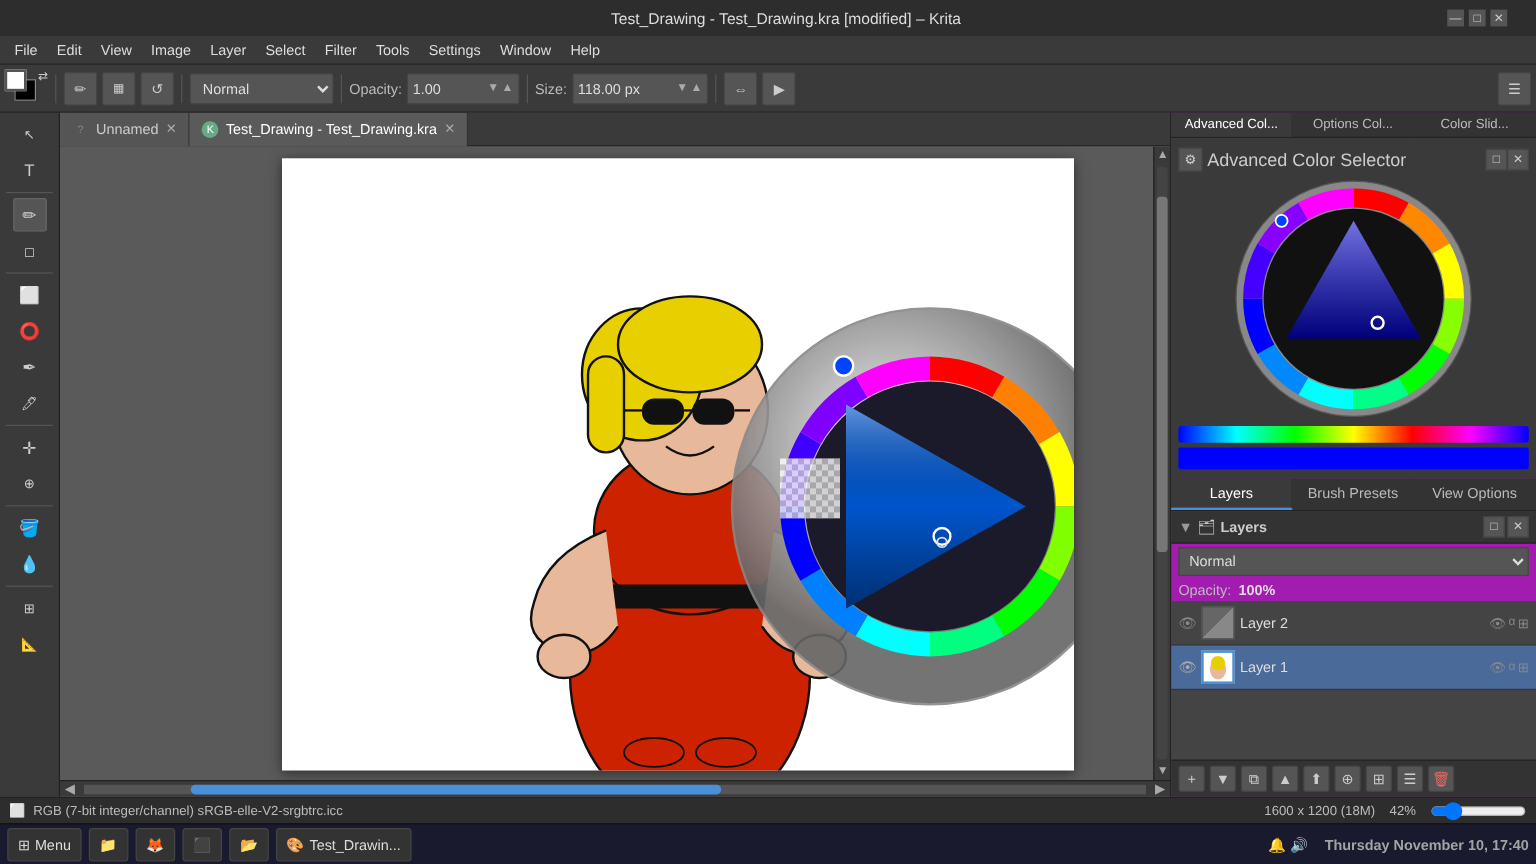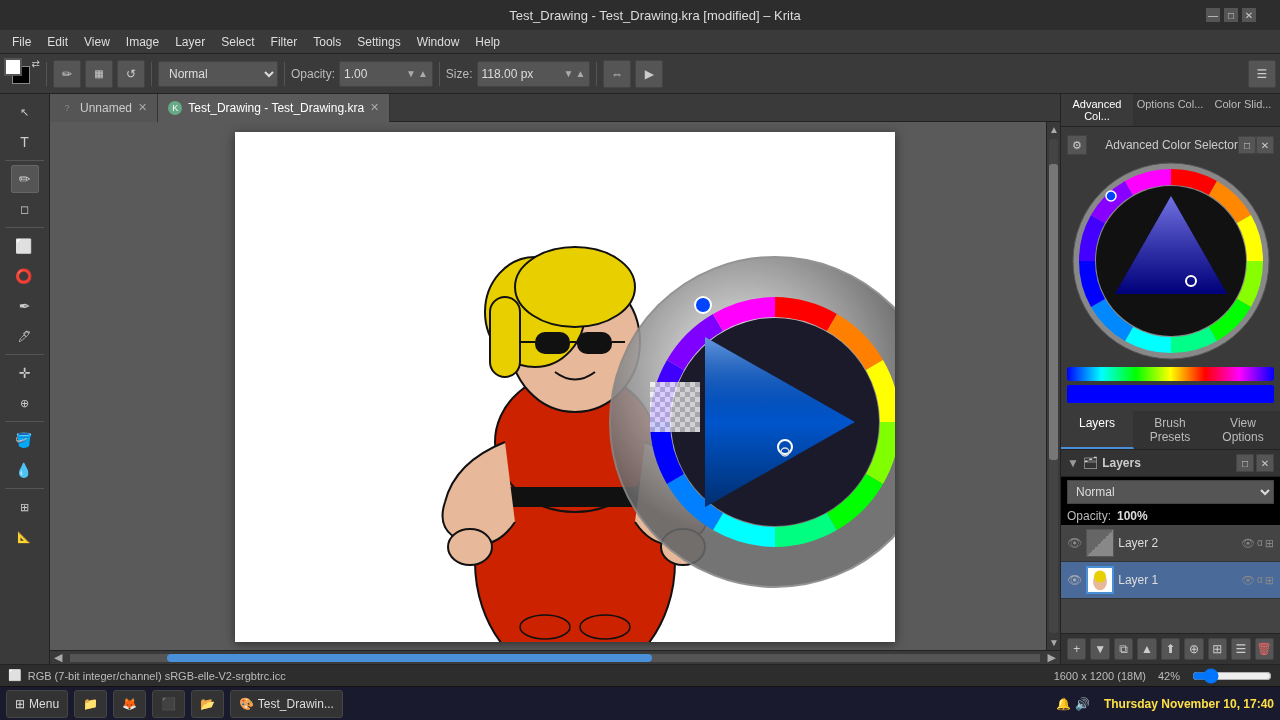--- a/index.html
+++ b/index.html
@@ -68,21 +68,21 @@
       position: absolute; left: 185px; top: 10px; width: 660px; height: 510px;
       background: white; box-shadow: 0 2px 10px rgba(0,0,0,0.5);
     }
     
     #hscroll { height: 14px; background: #3a3a3a; display: flex; align-items: center; border-top: 1px solid #222; }
     #hscroll-track { flex: 1; height: 8px; background: #555; margin: 0 4px; position: relative; }
     #hscroll-thumb { position: absolute; left: 10%; width: 50%; height: 8px; background: #4a90d9; border-radius: 4px; }
 
     
     #right-panel {
-      width: 220px; background: #000000; border-left: 1px solid #222; display: flex; flex-direction: column;
+      width: 305px; background: #a21caf; border-left: 1px solid #222; display: flex; flex-direction: column;
     }
 
     
     #color-tabs { display: flex; border-bottom: 1px solid #222; background: #333; }
     .color-tab { flex: 1; text-align: center; padding: 4px 2px; font-size: 11px; color: #bbb; cursor: pointer; border-right: 1px solid #333; }
     .color-tab.active { background: #3a3a3a; color: #fff; }
 
     
     #color-selector-panel { background: #3a3a3a; padding: 6px; }
     #color-wheel-container { display: flex; justify-content: center; margin-bottom: 6px; }
@@ -116,21 +116,21 @@
       color: #bbb; font-size: 11px; border-top: 1px solid #222; justify-content: space-between;
     }
 
     
     #taskbar {
       width: 100%; height: 34px; background: #1a1a2e; display: flex; align-items: center; padding: 0 6px; gap: 6px;
       border-top: 1px solid #111;
     }
     .taskbar-btn { height: 28px; background: #333; border: 1px solid #444; color: #ddd; font-size: 12px; padding: 0 8px; cursor: pointer; display: flex; align-items: center; gap: 4px; border-radius: 3px; }
     .taskbar-spacer { flex: 1; }
-    .taskbar-time { color: #fde047; font-size: 12px; font-weight: bold; }
+    .taskbar-time { color: #a3a3a3; font-size: 12px; font-weight: bold; }
 
     
     #canvas-svg { width: 100%; height: 100%; }
 
     
     #cwheel-svg { width: 200px; height: 200px; }
 
     
     .scroll-arrow { color: #aaa; padding: 0 4px; cursor: pointer; font-size: 11px; }
 
@@ -398,21 +398,21 @@
 
     <div id="color-tabs">
       <div class="color-tab active">Advanced Col...</div>
       <div class="color-tab">Options Col...</div>
       <div class="color-tab">Color Slid...</div>
     </div>
 
     <div id="color-selector-panel">
       <div style="display:flex; align-items:center; padding:2px 0; margin-bottom:4px;">
         <button style="background:#555; border:1px solid #444; color:#ccc; width:20px; height:20px; font-size:11px; cursor:pointer;">⚙</button>
-        <span style="color:#ccc; font-size:12px; margin-left:4px; flex:1;text-align:right;">Advanced Color Selector</span>
+        <span style="color:#ccc; font-size:15px; margin-left:4px; flex:1;">Advanced Color Selector</span>
         <button style="background:#555; border:1px solid #444; color:#ccc; width:18px; height:18px; font-size:10px; cursor:pointer;">□</button>
         <button style="background:#555; border:1px solid #444; color:#ccc; width:18px; height:18px; font-size:10px; cursor:pointer;">✕</button>
       </div>
 
       <div id="color-wheel-container">
         <svg id="cwheel-svg" viewBox="0 0 200 200">
           <defs>
             
           </defs>
 

